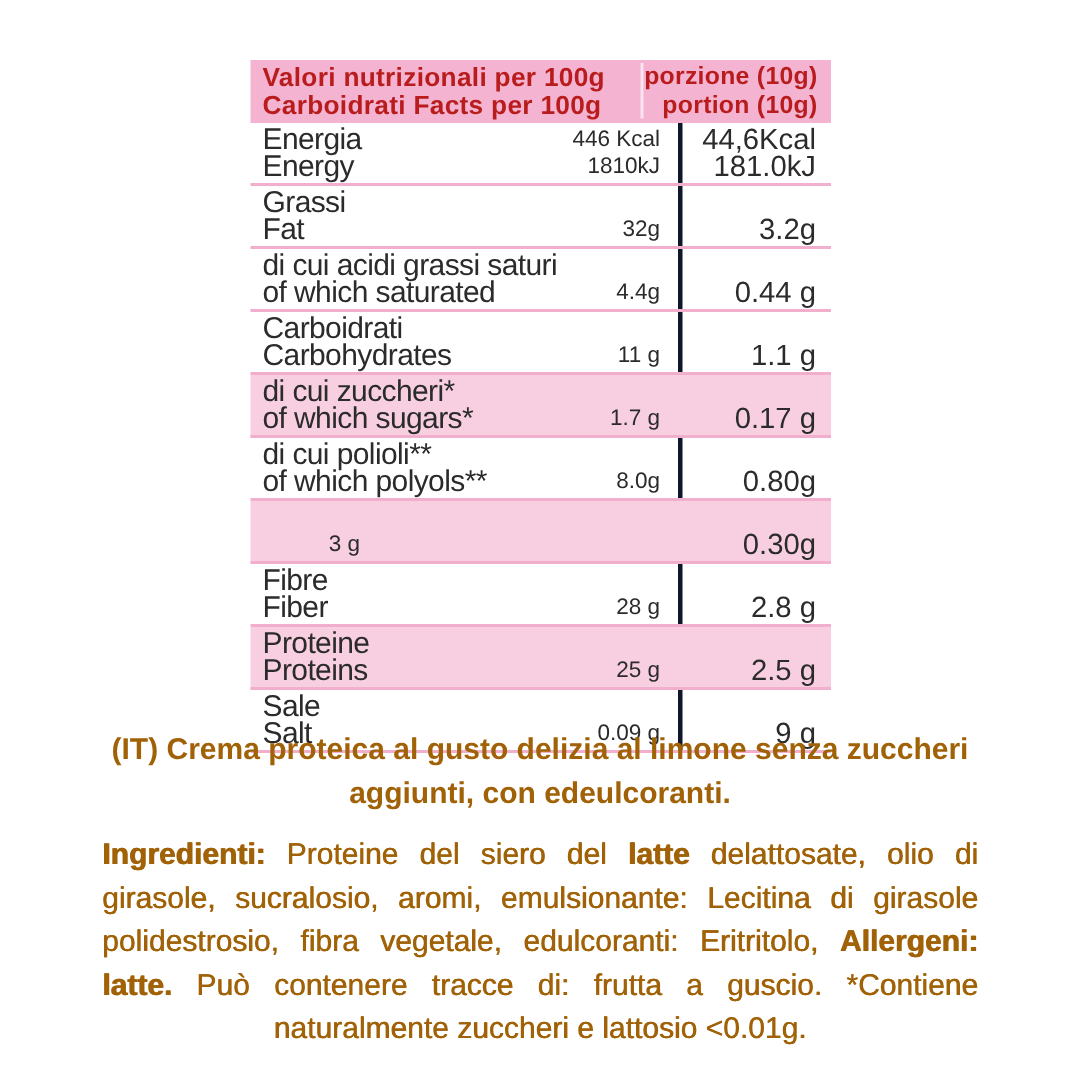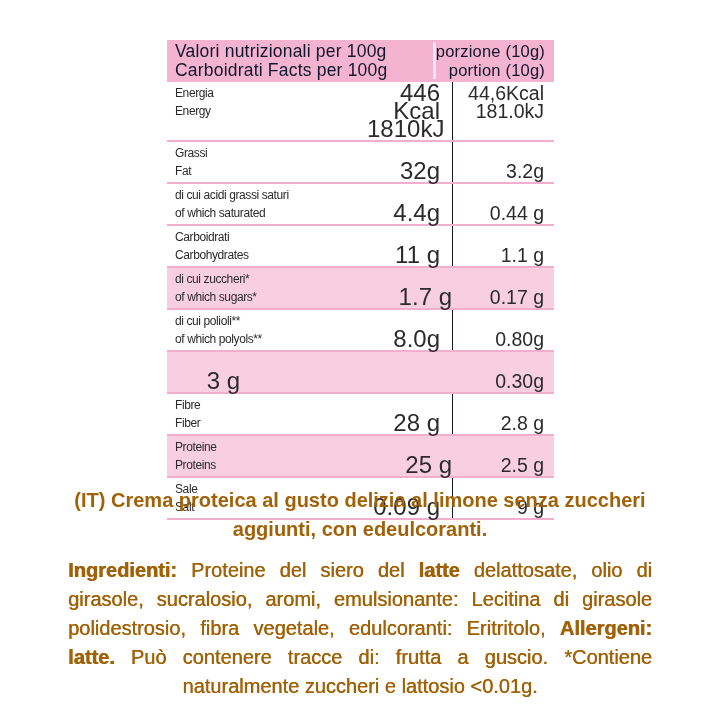--- a/index.html
+++ b/index.html
@@ -4,33 +4,33 @@
 <style>
   html,body{margin:0;padding:0;background:#ffffff;}
   .canvas{
     position:relative;width:720px;height:720px;background:#ffffff;
     font-family:"Liberation Sans","DejaVu Sans",sans-serif;
     color:#2b2b2b;overflow:hidden;
   }
   
   .ntable{position:absolute;left:167px;top:40px;width:387px;}
   .thead{
-    display:flex;background:#f4b3d0;color:#0f172a;font-weight:normal;
+    display:flex;background:#f4b3d0;color:#b91c1c;font-weight:bold;
     font-size:17.5px;line-height:18.5px;padding:2px 0 3px;letter-spacing:.2px;
   }
   .th-left{width:266px;padding-left:8px;white-space:nowrap;}
   .th-div{width:3px;background:rgba(255,255,255,.65);}
   .th-right{flex:1;text-align:right;padding-right:9px;white-space:nowrap;font-size:16.5px;}
   .row{display:flex;border-bottom:2px solid #f2aecd;}
   .cell{padding:2px 0 2px;}
-  .label{width:192px;padding-left:8px;font-size:12px;line-height:18px;letter-spacing:-.4px;}
+  .label{width:192px;padding-left:8px;font-size:20px;line-height:18px;letter-spacing:-.4px;}
   .label .ln{white-space:nowrap;}
-  .v100{width:73px;text-align:right;font-size:24px;line-height:18px;}
-  .vpor{flex:1;text-align:right;padding-right:10px;font-size:19.5px;line-height:18px;border-left:1px solid #0f172a;margin-left:12px;}
-  .row.pink{background:#f8cfe0;gap:12px;}
+  .v100{width:73px;text-align:right;font-size:15px;line-height:18px;}
+  .vpor{flex:1;text-align:right;padding-right:10px;font-size:19.5px;line-height:18px;border-left:3px solid #0f172a;margin-left:12px;}
+  .row.pink{background:#f8cfe0;}
   .row.pink .vpor{border-left-color:transparent;}
   .row.boldrow .label{font-weight:bold;letter-spacing:0;}
   .ln{min-height:18px;}
   
   .desc{position:absolute;left:56px;top:486px;width:608px;color:#a16207;}
   .p1{
     margin:0 0 1px;font-size:20px;font-weight:bold;line-height:29px;text-align:center;
   }
   .p2{
     margin:12px;font-size:20px;font-weight:normal;line-height:29px;

